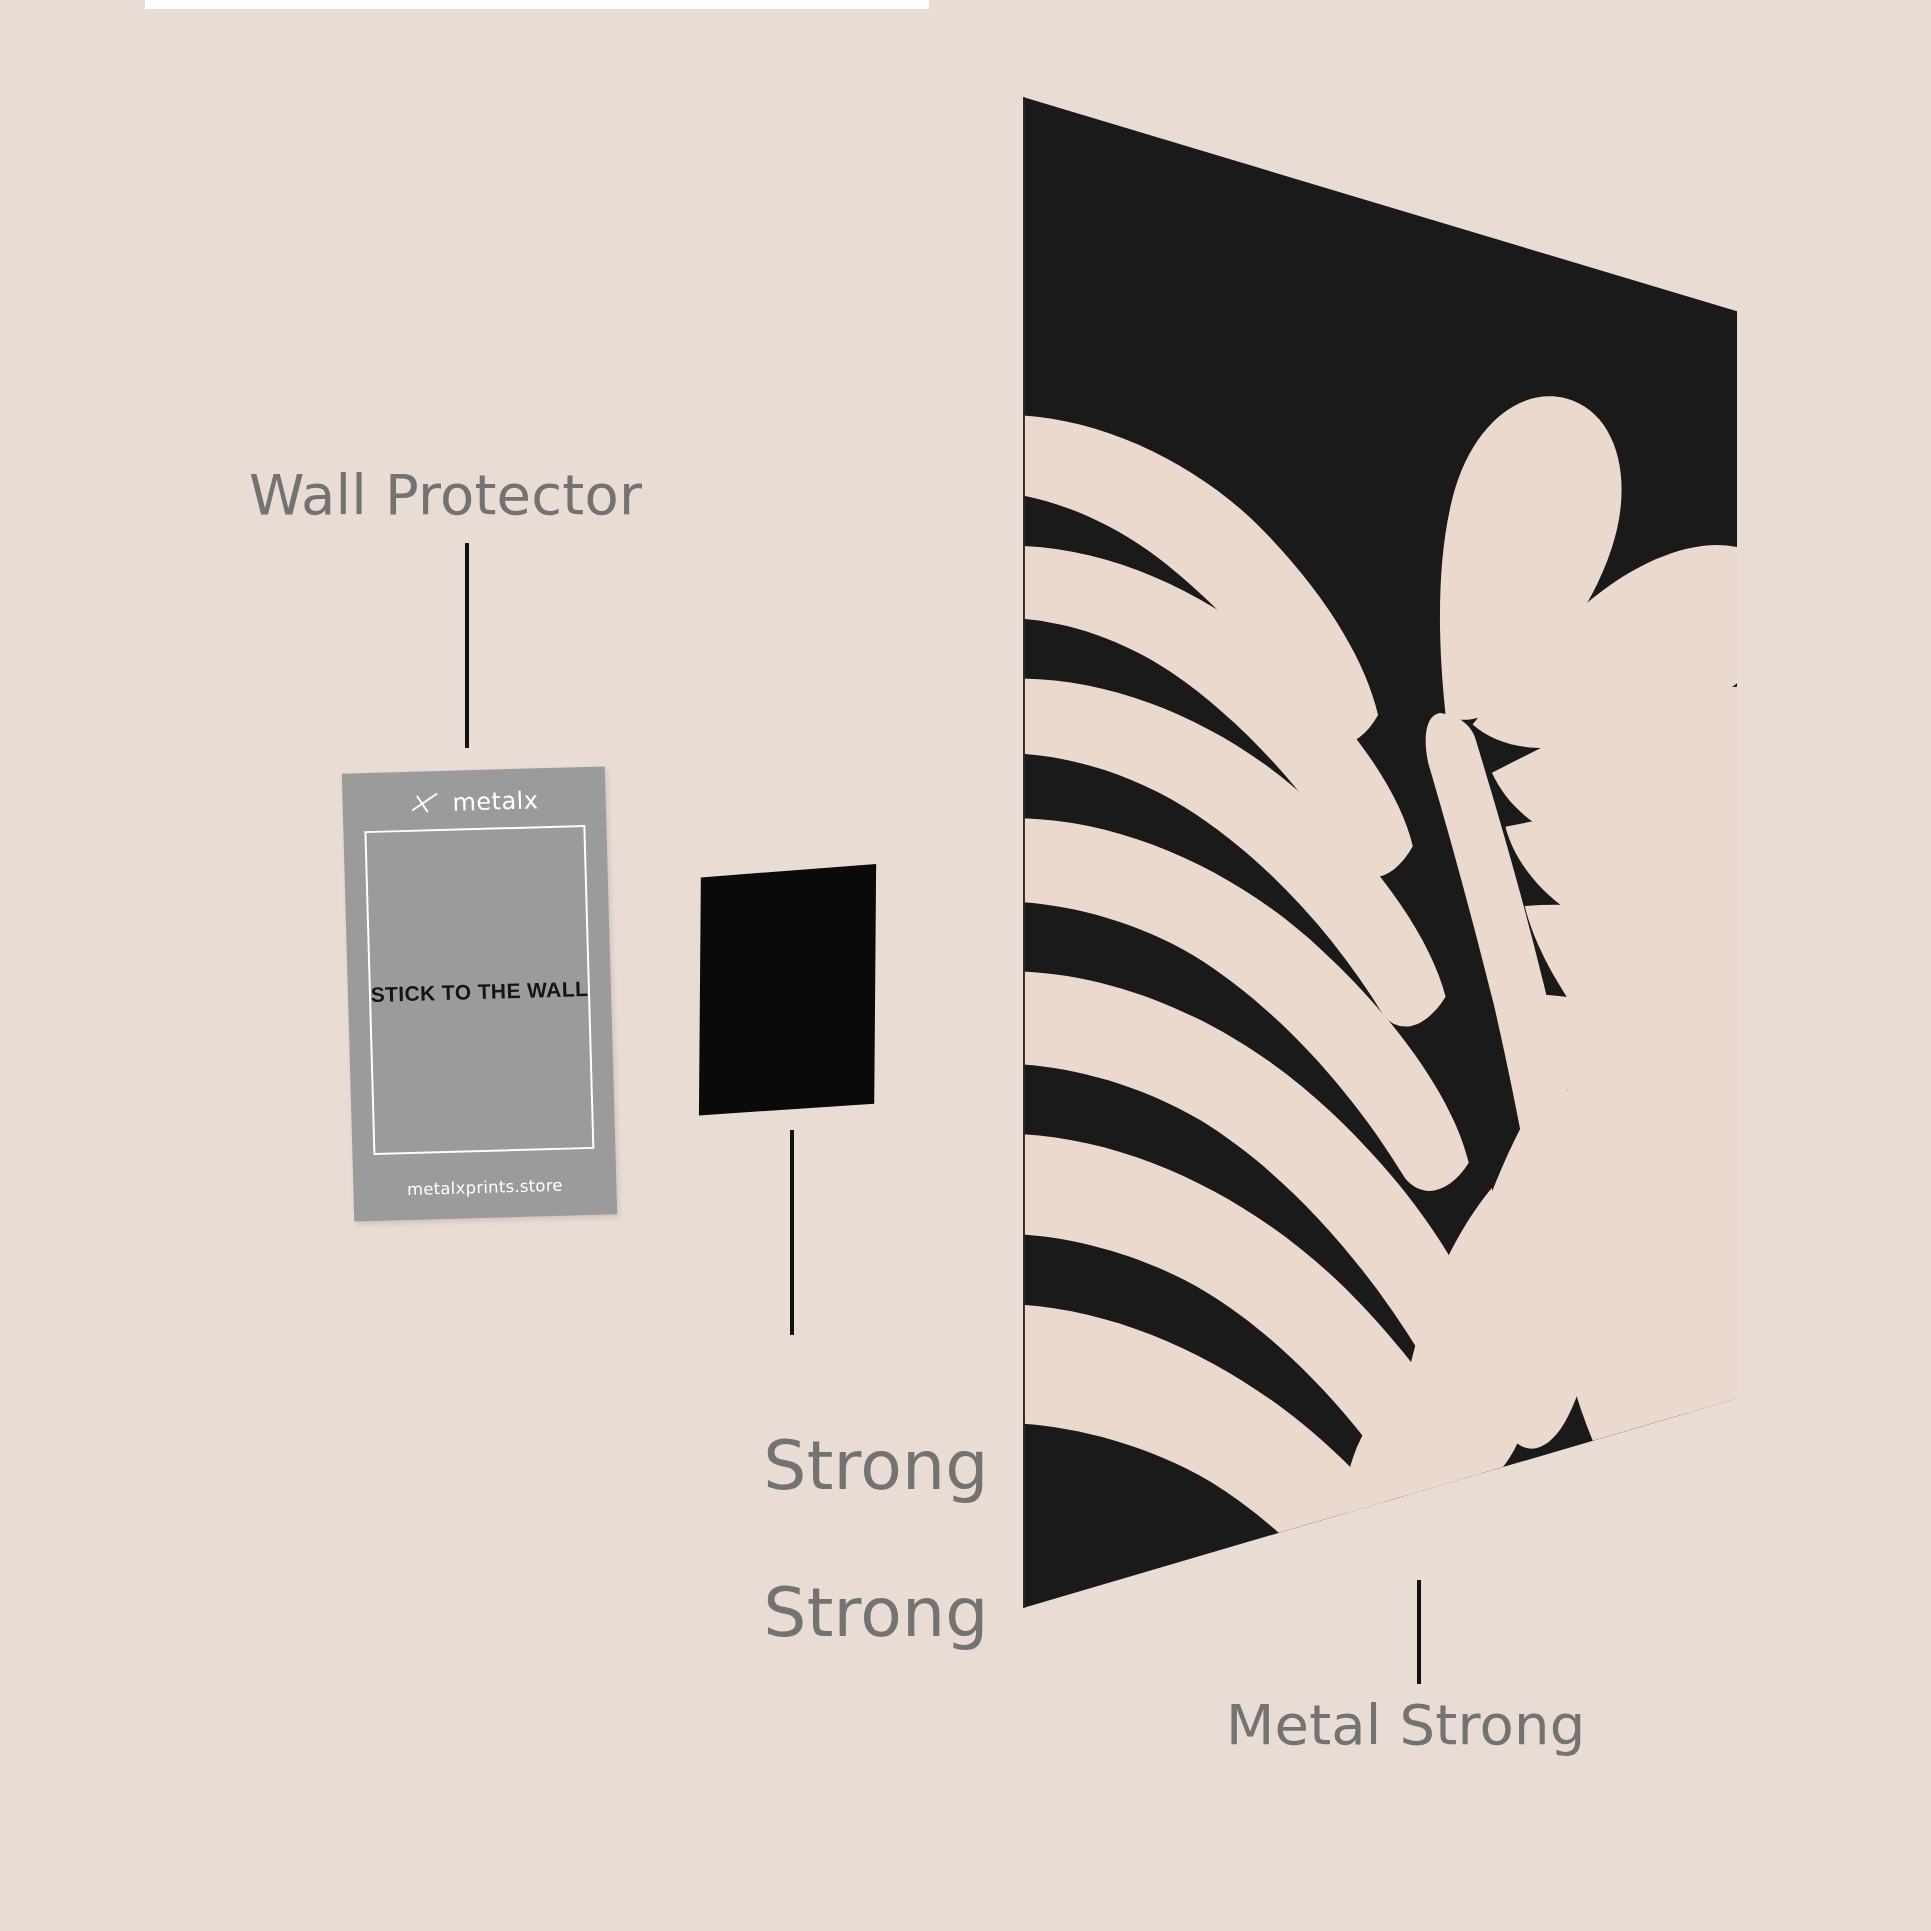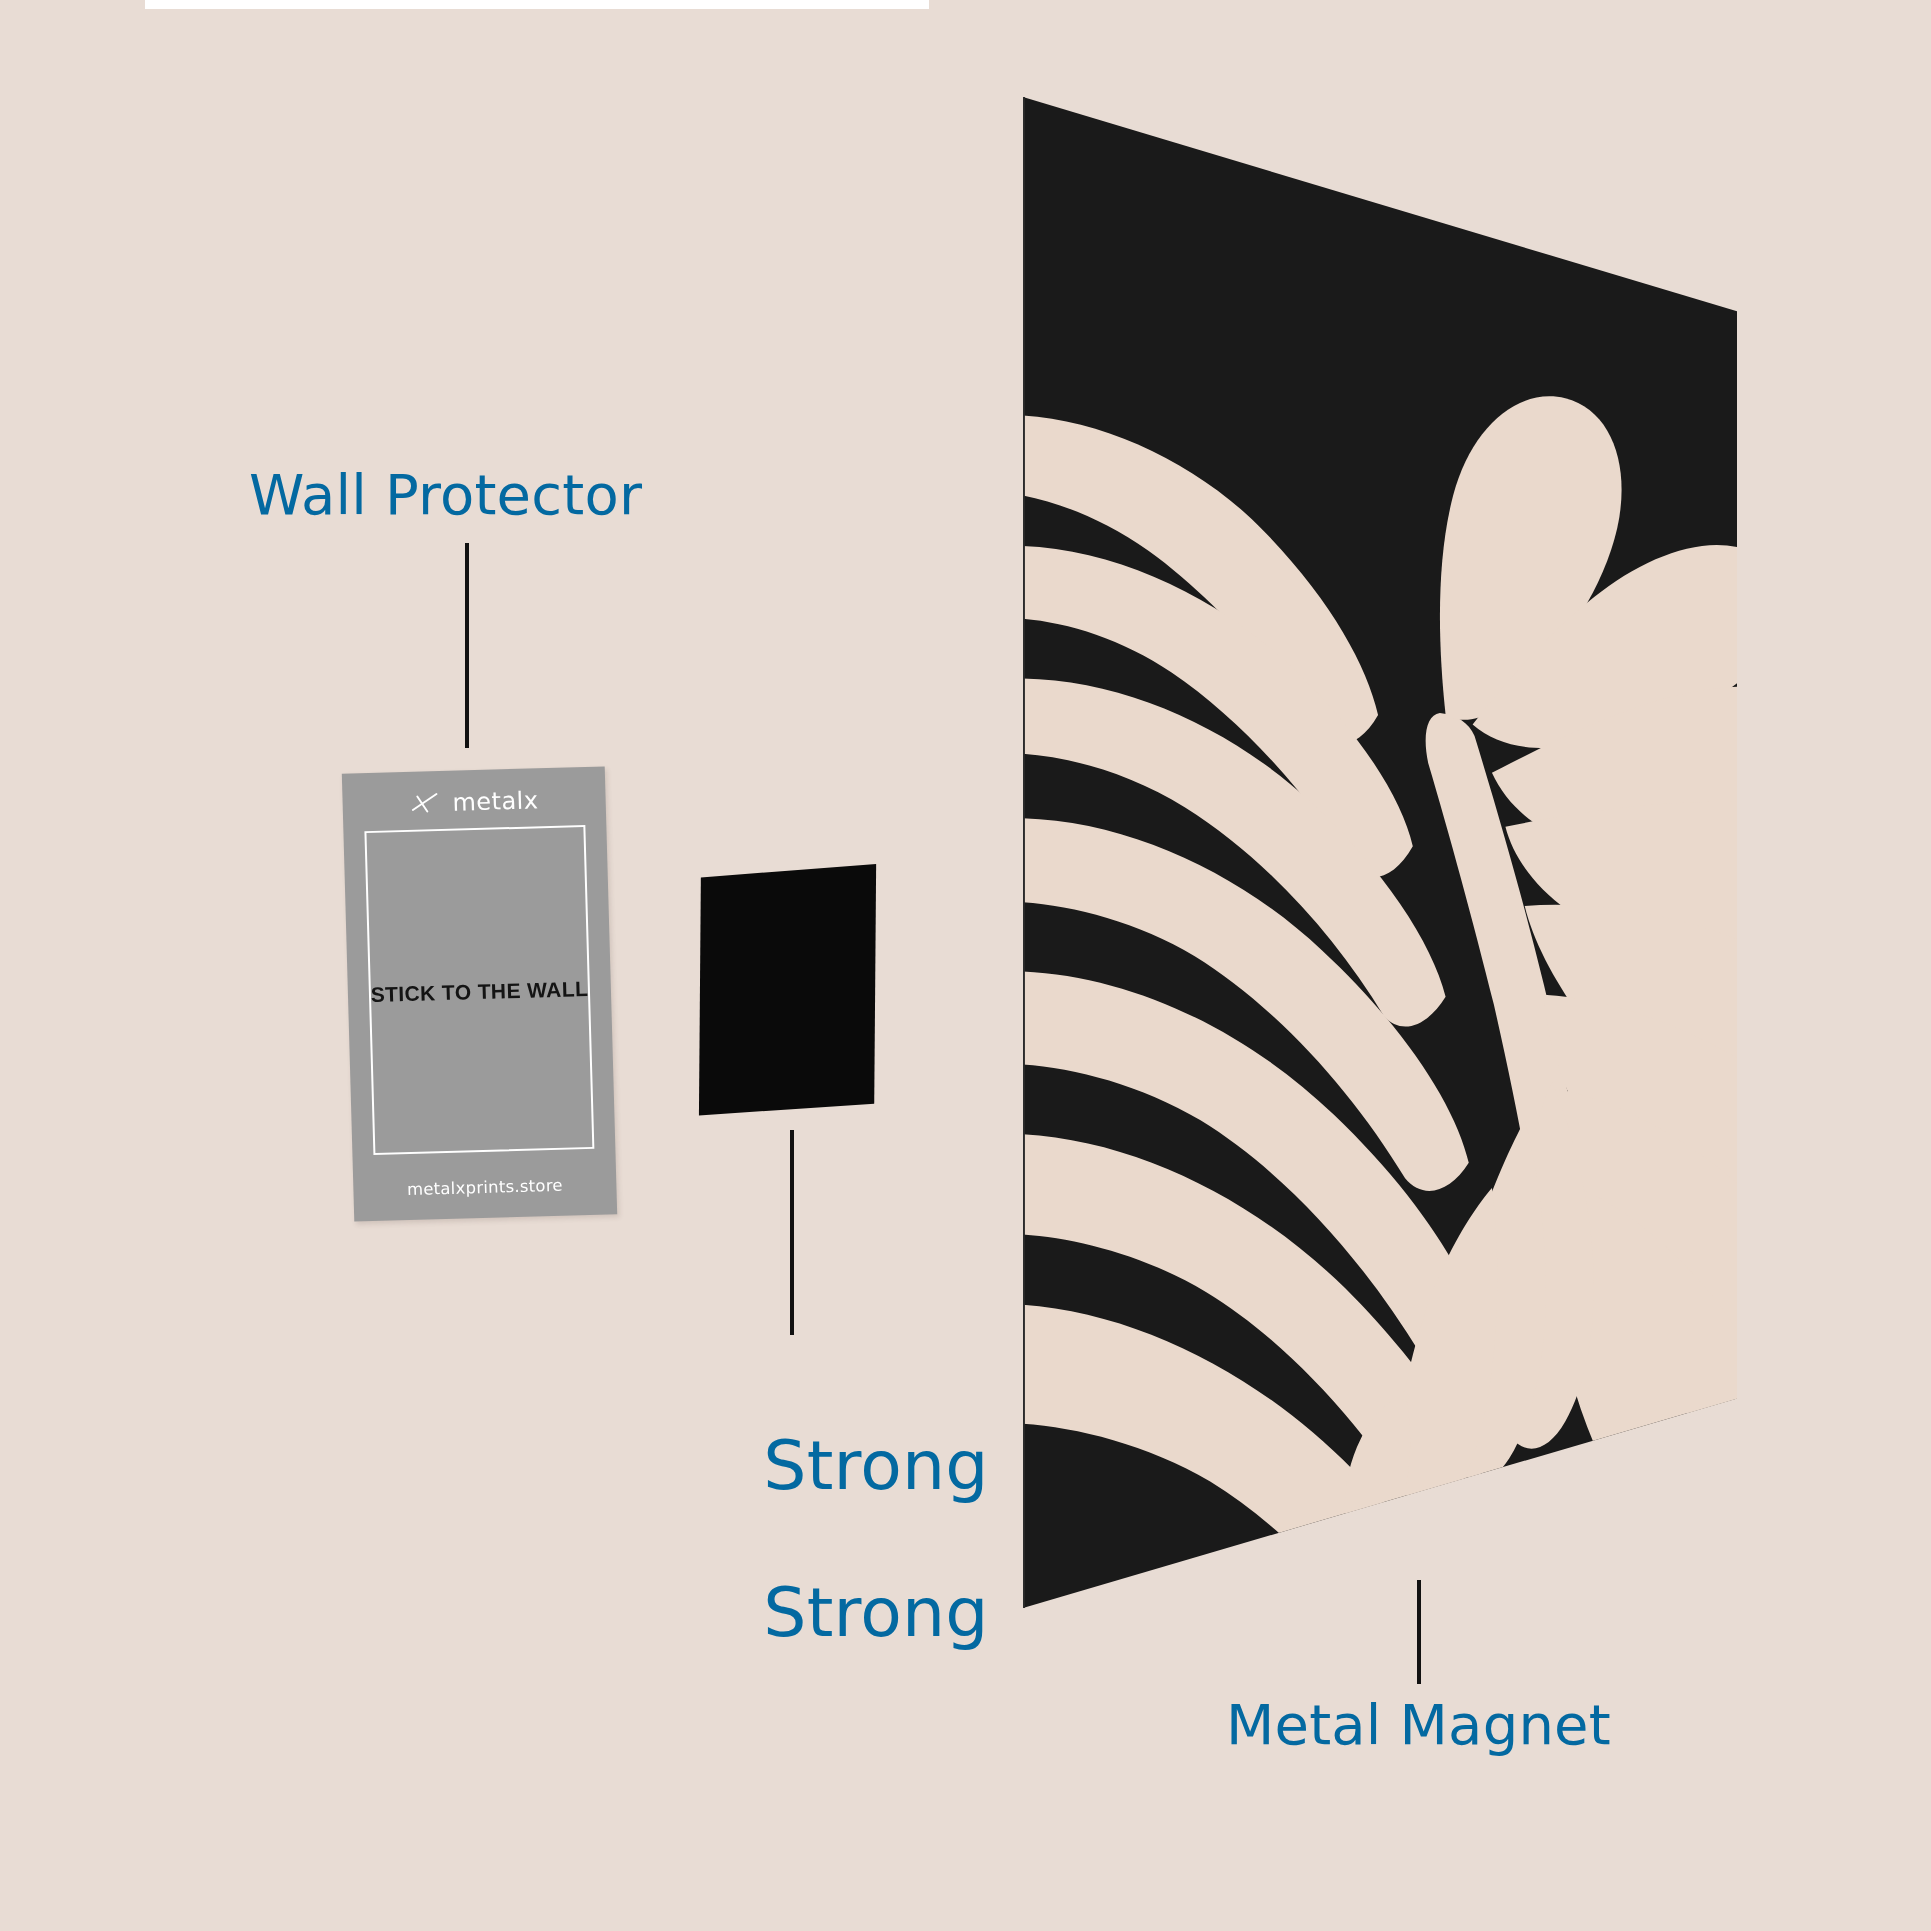--- a/index.html
+++ b/index.html
@@ -104,21 +104,21 @@
     left: 697px;
     top: 862px;
     width: 183px;
     height: 266px;
   }
   #strong-magnet svg { display: block; width: 100%; height: 100%; }
 
   
   .callout-label {
     position: absolute;
-    color: #0369a1;
+    color: #737373;
     font-family: "DejaVu Sans", sans-serif;
     font-weight: 400;
     letter-spacing: 0.2px;
     white-space: pre;
   }
   #label-wall-protector {
     left: 249px;
     top: 462px;
     font-size: 56px;
   }
@@ -269,16 +269,16 @@
   <div class="leader-line" id="leader-wall-protector"></div>
   <div class="callout-label" id="label-wall-protector">Wall Protector</div>
 
   <div class="leader-line" id="leader-strong-magnet"></div>
   <div class="callout-label" id="label-strong-magnet">
     <span>Strong</span><br>
     <span>Strong</span>
   </div>
 
   <div class="leader-line" id="leader-metal-poster"></div>
-  <div class="callout-label" id="label-metal-poster">Metal Magnet</div>
+  <div class="callout-label" id="label-metal-poster">Metal Strong</div>
 
 </div>
 
 
 </body></html>

